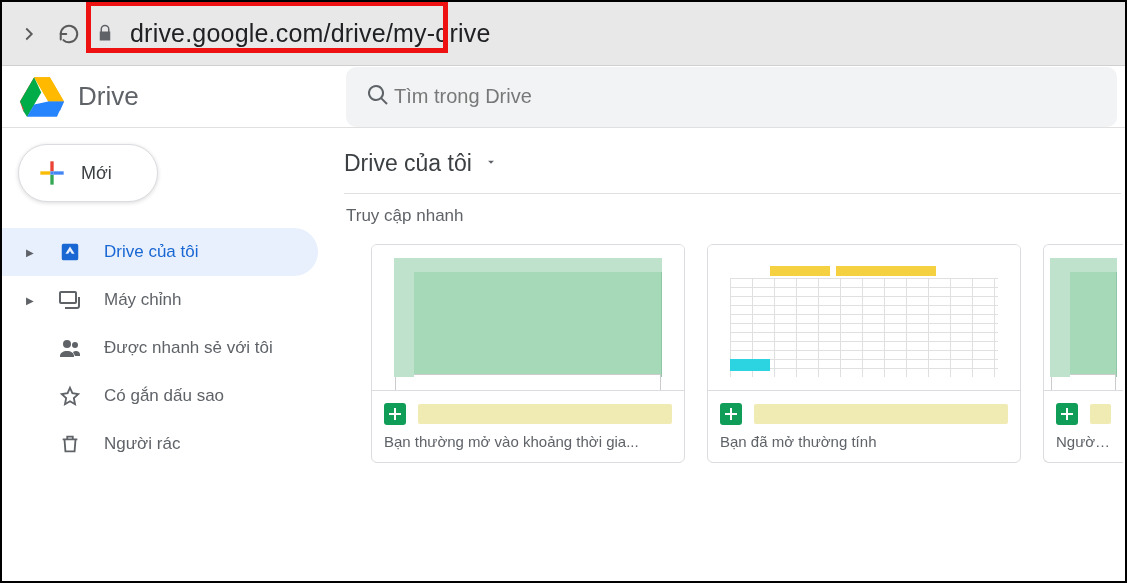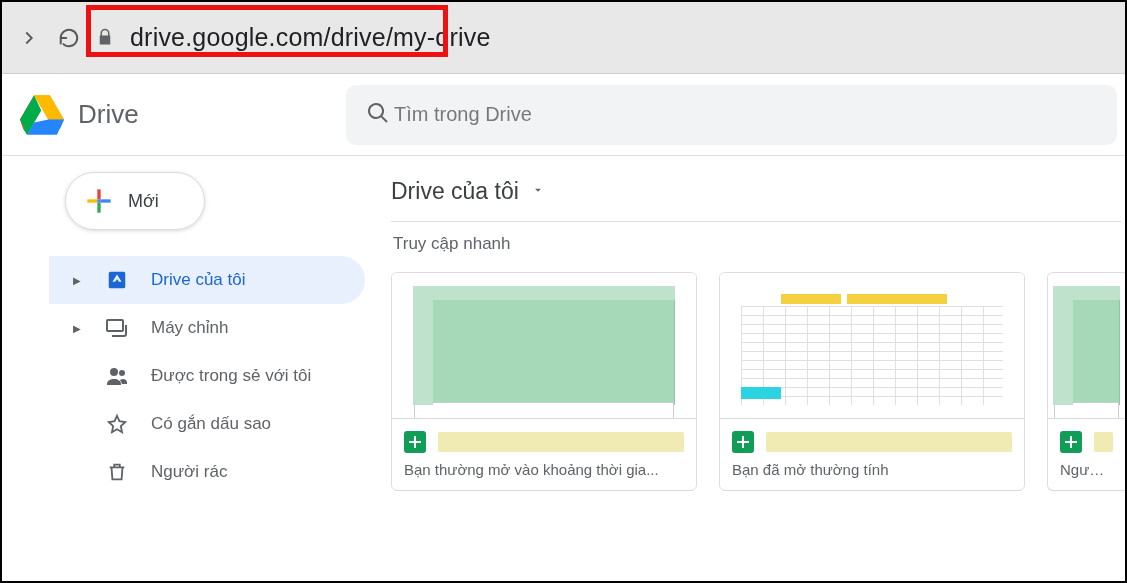--- a/index.html
+++ b/index.html
@@ -1,56 +1,56 @@
 <!DOCTYPE html>
 <html><head>
 <meta charset="utf-8">
 <style>
 * { margin:0; padding:0; box-sizing:border-box; font-family:Arial,"Helvetica Neue",sans-serif; }
 body { background:#fff; width:1127px; height:583px; overflow:hidden; border:2px solid #000; }
 
 
-.chrome-bar { height:72px; background:#e8e8e8; display:flex; align-items:center; padding:0 14px; border-bottom:1px solid #d0d0d0; }
+.chrome-bar { height:64px; background:#e8e8e8; display:flex; align-items:center; padding:0 14px; border-bottom:1px solid #d0d0d0; }
 .nav-arrow, .reload-icn { width:26px; height:26px; display:flex; align-items:center; justify-content:center; color:#5a5a5a; margin-right:14px; }
 .addr-wrap { position:relative; flex:1; display:flex; align-items:center; }
 .addr-box { display:flex; align-items:center; height:50px; }
 .addr-text { font-size:25px; color:#202124; letter-spacing:.2px; }
 .lock-icn { width:20px; height:20px; margin-right:14px; color:#5f6368; }
 .hl-rect { position:absolute; left:-10px; top:-8px; width:362px; height:52px; border:5px solid #e11; pointer-events:none; }
 
 
-.gbar { height:82px; display:flex; align-items:center; border-bottom:1px solid #e0e0e0; }
+.gbar { height:62px; display:flex; align-items:center; border-bottom:1px solid #e0e0e0; }
 .logo-area { width:344px; display:flex; align-items:center; padding-left:18px; gap:14px; }
 .drive-logo { width:44px; height:44px; }
 .drive-name { font-size:26px; color:#5f6368; }
 .search-box { flex:1; height:60px; background:#f1f3f4; border-radius:10px; display:flex; align-items:center; padding:0 20px; gap:4px; margin-right:8px; }
 .search-icn { color:#5f6368; }
 .search-ph { font-size:20px; color:#787878; }
 
 
 .layout { display:flex; height:calc(583px - 64px - 82px - 4px); }
-.sidebar { width:330px; padding-top:16px;margin-left:47px; }
+.sidebar { width:330px; padding-top:16px; }
 .new-btn { margin-left:16px; width:140px; height:58px; background:#fff; border:1px solid #dadce0; border-radius:30px; display:flex; align-items:center; gap:14px; padding:0 18px; box-shadow:0 1px 4px rgba(0,0,0,.15); }
 .plus-icn { width:30px; height:30px; }
 .new-lbl { font-size:18px; color:#3c4043; }
 .nav-list { margin-top:26px; }
 .nav-item { height:48px; display:flex; align-items:center; padding-left:24px; gap:22px; color:#5f6368; font-size:17px; border-radius:0 24px 24px 0; margin-right:14px; }
 .nav-item .exp { width:10px; color:#5f6368; font-size:10px; }
 .nav-item.active { background:#e8f0fe; color:#1967d2; }
 .nav-item.active .nav-icn { color:#1967d2; }
 .nav-item .nav-icn { width:24px; height:24px; display:flex; align-items:center; justify-content:center; }
 .nav-label { }
 
 .content { flex:1; padding:22px 0 0 12px; overflow:hidden; }
 .bc-row { display:flex; align-items:center; gap:12px; padding-bottom:16px; border-bottom:1px solid #e0e0e0; margin-right:4px; }
 .bc-title { font-size:23px; color:#3c4043; }
 .bc-caret { color:#5f6368; }
 
 .qa-title { font-size:17px; color:#5f6368; margin:12px 0 18px 2px; }
-.cards { display:flex; gap:22px; }
+.cards { display:flex; gap:22px;margin-left:27px; }
 .card { width:314px; border:1px solid #dadce0; border-radius:6px; background:#fff; overflow:hidden; display:flex; flex-direction:column; }
 .card.clip { width:80px; border-right:none; border-radius:6px 0 0 6px; }
 .thumb { height:146px; background:#fff; display:flex; align-items:center; justify-content:center; border-bottom:1px solid #dadce0; overflow:hidden; }
 .thumb-inner { width:86%; height:82%; position:relative; }
 .sheet-green { position:absolute; inset:0; background:#a6d9b7; border:1px solid #8fc7a6; }
 .sheet-green::after { content:""; position:absolute; left:0; right:0; bottom:-22px; height:22px; background:#fff; border:1px solid #ccc; }
 .sheet-col { position:absolute; left:0; top:0; bottom:0; width:20px; background:#bfe2cc; }
 .sheet-hdr { position:absolute; left:0; right:0; top:0; height:14px; background:#bfe2cc; }
 .sheet-white { position:absolute; inset:0; background:#fff; }
 .rows-y { position:absolute; top:8px; left:40px; right:10px; height:22px; }
@@ -158,21 +158,21 @@
         </div>
         <div class="nav-item">
           <span class="exp"></span>
           <span class="nav-icn">
             <svg width="24" height="24" viewBox="0 0 24 24" fill="currentColor">
               <circle cx="9" cy="8" r="4"></circle>
               <circle cx="17" cy="9" r="3"></circle>
               <path d="M2 20c0-3 3-5 7-5s7 2 7 5v1H2zM15 16c1-.6 2-.9 3-.9 2.5 0 4 1.4 4 3.4V20h-5"></path>
             </svg>
           </span>
-          <span class="nav-label">Được trong sẻ với tôi</span>
+          <span class="nav-label">Được nhanh sẻ với tôi</span>
         </div>
         <div class="nav-item">
           <span class="exp"></span>
           <span class="nav-icn">
             <svg width="22" height="22" viewBox="0 0 24 24" fill="none" stroke="currentColor" stroke-width="2">
               <path d="M12 3l2.6 5.8L21 10l-4.8 4.3L17.5 21 12 17.8 6.5 21l1.3-6.7L3 10l6.4-1.2z"></path>
             </svg>
           </span>
           <span class="nav-label">Có gắn dấu sao</span>
         </div>

